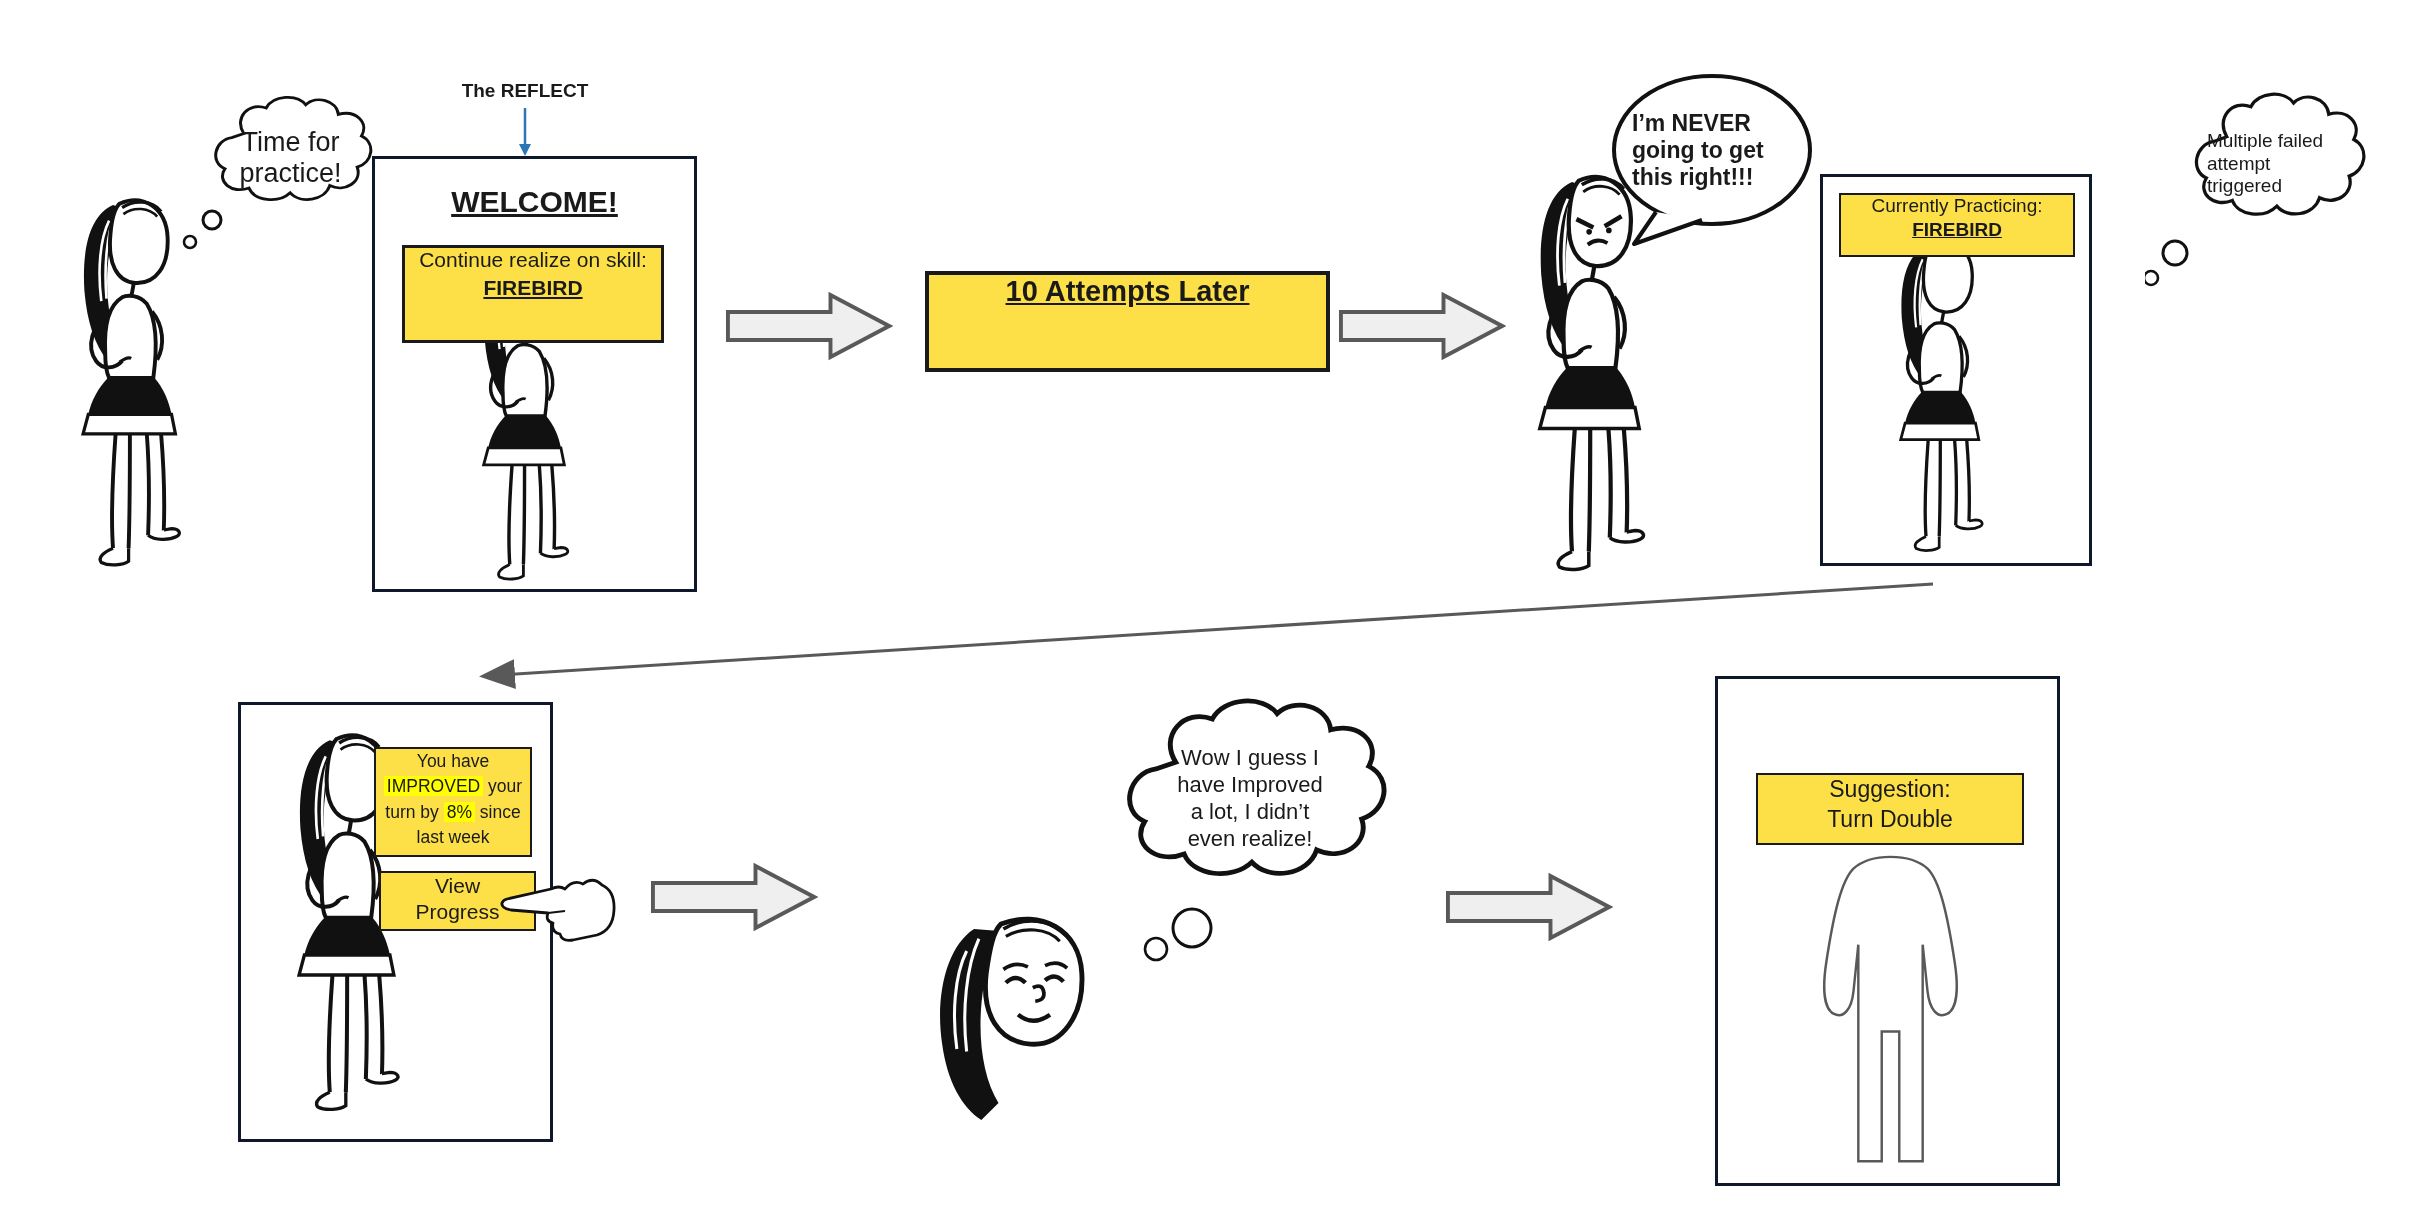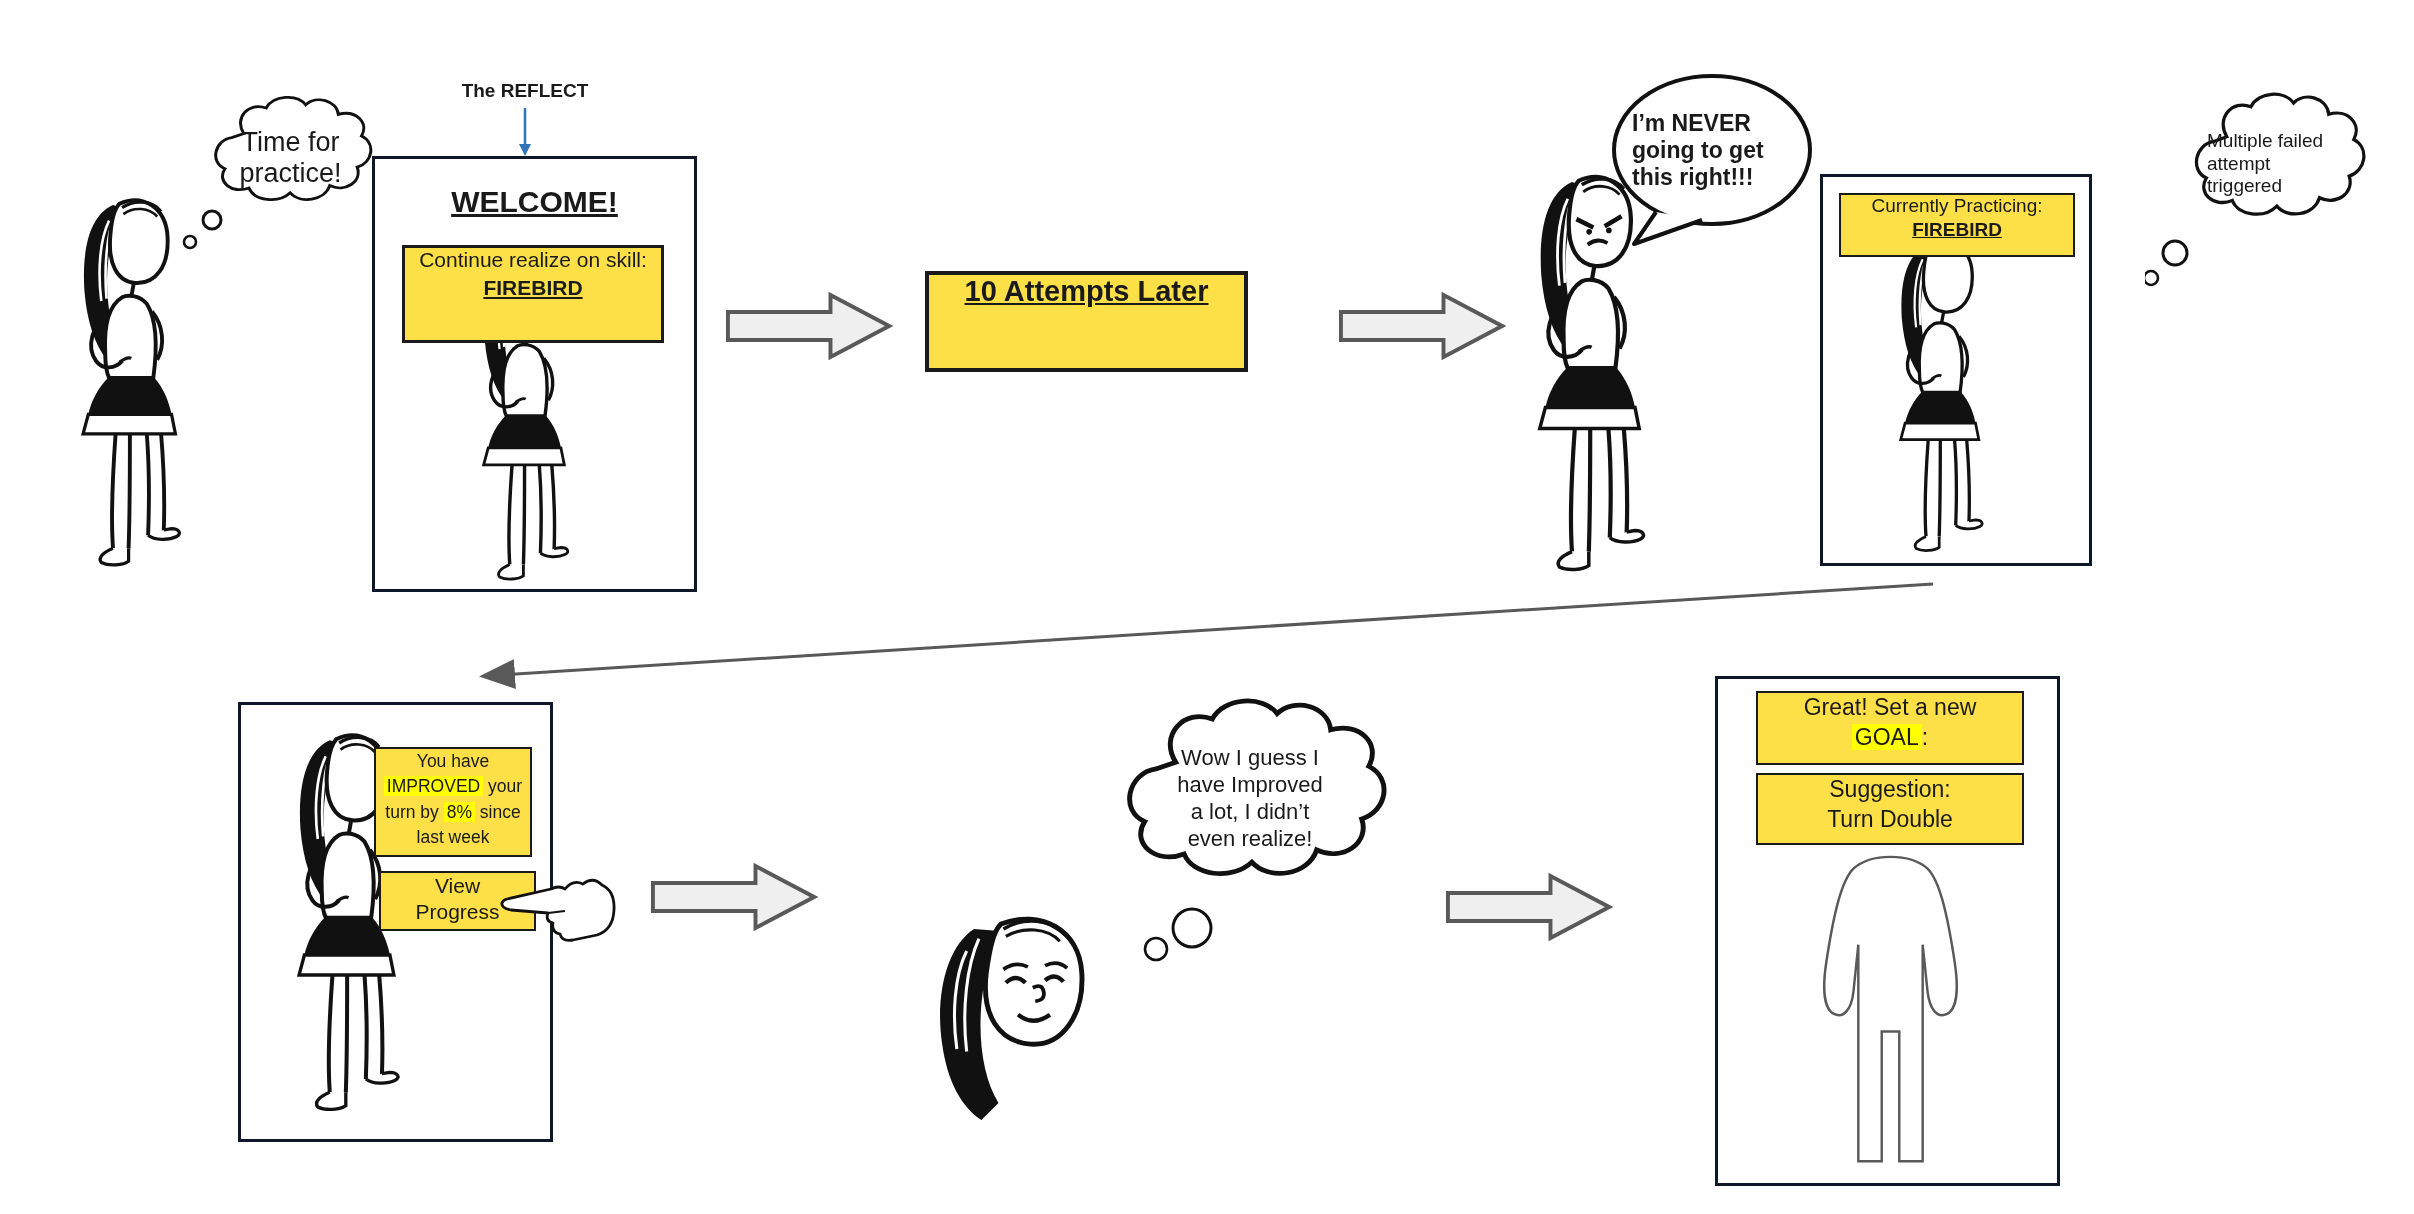--- a/index.html
+++ b/index.html
@@ -122,21 +122,21 @@
     <div class="box" style="left:27px; top:86px; width:262px; height:98px;">
       <div style="font-size:21px;">Continue realize on skill:</div>
       <div class="b u" style="font-size:21px; margin-top:4px;">FIREBIRD</div>
     </div>
   </div>
 
   <svg class="abs" style="left:725px; top:291px;" width="168" height="70">
       <use href="#block-arrow"></use>
     </svg>
 
-  <div class="box" style="left:925px; top:271px; width:323px; height:101px; border-width:4px;">
+  <div class="box" style="left:925px; top:271px; width:405px; height:101px; border-width:4px;">
     <div class="b u" style="font-size:29px;">10 Attempts Later</div>
   </div>
 
   <svg class="abs" style="left:1338px; top:291px;" width="168" height="70">
       <use href="#block-arrow"></use>
     </svg>
 
   <svg class="abs" style="left:1502px; top:168px;" width="196" height="420">
       <use href="#fig-girl"></use>
     </svg>
@@ -232,26 +232,20 @@
 
   <svg class="abs" style="left:925px; top:902px;" width="196" height="245">
       <use href="#fig-happyhead"></use>
     </svg>
 
   <svg class="abs" style="left:1445px; top:872px;" width="168" height="70">
       <use href="#block-arrow"></use>
     </svg>
 
   <div class="panel" style="left:1715px; top:676px; width:345px; height:510px;">
-    <div class="box" style="left:38px; top:12px; width:268px; height:74px; border-width:2.5px;">
-      <div style="font-size:23px; line-height:1.3;">
-        <span>Great! Set a new</span><br>
-        <span class="hl">GOAL</span><span>:</span>
-      </div>
-    </div>
     <div class="box" style="left:38px; top:94px; width:268px; height:72px; border-width:2.5px;">
       <div style="font-size:23px; line-height:1.3;">
         <span>Suggestion:</span><br>
         <span>Turn Double</span>
       </div>
     </div>
     <svg class="abs" style="left:75px; top:172px;" width="195" height="322">
         <use href="#fig-bodyoutline"></use>
       </svg>
   </div>

